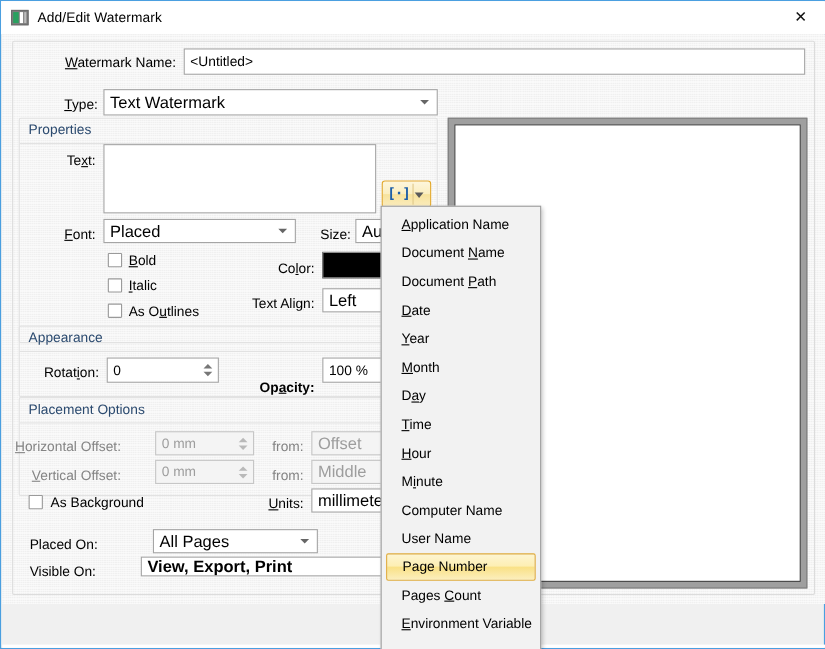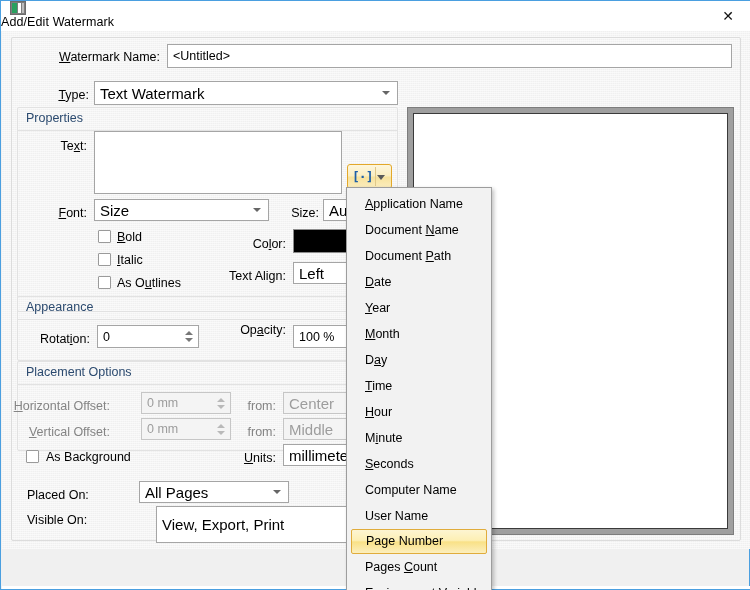--- a/index.html
+++ b/index.html
@@ -15,23 +15,22 @@
     width: 750px; height: 590px;
     background: #f0f0f0;
     border: 1px solid #4a9fe0;
     box-sizing: border-box;
   }
   
   .titlebar {
     position: absolute; left: 0; top: 0;
     width: 750px; height: 30px;
     background: #ffffff;
-    display: flex; 
-    box-sizing: border-box;
-    flex-direction: column;
+    display: flex; align-items: center;
+    box-sizing: border-box;
   }
   .title-icon {
     width: 16px; height: 14px;
     margin-left: 9px; margin-right: 8px;
     background: #7d7d7d;
     border: 1px solid #6b6b6b;
     box-sizing: border-box;
     display: flex;
     padding: 1px;
     gap: 1px;
@@ -314,21 +313,21 @@
     <div class="textarea" style="left:92px; top:100px; width:248px; height:63px;"></div>
 
     <div class="varbtn">
       <span class="glyph">[·]</span>
       <span class="sep"></span>
       <span class="carot"></span>
     </div>
 
     <div class="lbl right" style="left:40px; top:175px; width:45px;"><u>F</u>ont:</div>
     <div class="combo" style="left:92px; top:168px; width:175px; height:22px;">
-      <span>Size</span>
+      <span>Placed</span>
       <span class="arrow"></span>
     </div>
 
     <div class="lbl right" style="left:277px; top:175px; width:40px;">Size:</div>
     <div class="combo" style="left:321px; top:168px; width:75px; height:22px;">
       <span>Au</span>
     </div>
 
     <div class="cb" style="left:96px; top:199px;"></div>
     <div class="lbl" style="left:115px; top:199px;" title="Bold"><u>B</u>old</div>
@@ -354,39 +353,39 @@
 
     <div class="lbl right" style="left:20px; top:301px; width:68px;">Rotat<u>i</u>on:</div>
     <div class="inp" style="left:95px; top:294px; width:102px; height:23px;">
       <span>0</span>
       <span class="spin">
           <i class="up"></i>
           <i class="dn"></i>
         </span>
     </div>
 
-    <div class="lbl right" style="left:188px; top:292px; width:96px;">Op<u>a</u>city:</div>
+    <div class="lbl right" style="left:188px; top:314px; width:96px;font-weight:bold;">Op<u>a</u>city:</div>
     <div class="inp" style="left:291px; top:294px; width:105px; height:23px;">100 %</div>
 
     <div class="group" style="left:15px; top:330px; width:381px; height:90px;">
       <div class="group-title">Placement Options</div>
       <div class="group-rule"></div>
     </div>
 
     <div class="lbl right dim" style="left:10px; top:368px; width:98px;"><u>H</u>orizontal Offset:</div>
     <div class="inp disabled" style="left:113px; top:361px; width:90px; height:22px;">
       <span>0 mm</span>
       <span class="spin dis">
           <i class="up"></i>
           <i class="dn"></i>
         </span>
     </div>
     <div class="lbl right dim" style="left:210px; top:368px; width:64px;">from:</div>
     <div class="combo disabled" style="left:281px; top:361px; width:115px; height:22px; background:#f4f4f4; color:#9d9d9d; border-color:#c6c6c6;">
-      <span>Center</span>
+      <span>Offset</span>
     </div>
 
     <div class="lbl right dim" style="left:25px; top:394px; width:83px;"><u>V</u>ertical Offset:</div>
     <div class="inp disabled" style="left:113px; top:387px; width:90px; height:22px;">
       <span>0 mm</span>
       <span class="spin dis">
           <i class="up"></i>
           <i class="dn"></i>
         </span>
     </div>
@@ -403,40 +402,39 @@
       <span>millimeter</span>
     </div>
 
     <div class="lbl" style="left:25px; top:457px;">Placed On:</div>
     <div class="combo" style="left:137px; top:450px; width:150px; height:22px;">
       <span>All Pages</span>
       <span class="arrow"></span>
     </div>
 
     <div class="lbl" style="left:25px; top:482px;">Visible On:</div>
-    <div class="combo" style="left:154px; top:475px; width:259px; height:37px;">
+    <div class="combo" style="left:126px; top:475px; width:259px; height:18px;font-weight:bold;">
       <span>View, Export, Print</span>
     </div>
 
     <div class="preview-outer">
       <div class="preview-page"></div>
     </div>
 
     <div class="menu" id="variable-menu">
         <div class="menu-item"><span><u>A</u>pplication Name</span></div>
         <div class="menu-item"><span>Document <u>N</u>ame</span></div>
         <div class="menu-item"><span>Document <u>P</u>ath</span></div>
         <div class="menu-item"><span><u>D</u>ate</span></div>
         <div class="menu-item"><span><u>Y</u>ear</span></div>
         <div class="menu-item"><span><u>M</u>onth</span></div>
         <div class="menu-item"><span>D<u>a</u>y</span></div>
         <div class="menu-item"><span><u>T</u>ime</span></div>
         <div class="menu-item"><span><u>H</u>our</span></div>
         <div class="menu-item"><span>M<u>i</u>nute</span></div>
-        <div class="menu-item"><span><u>S</u>econds</span></div>
         <div class="menu-item"><span>Computer Name</span></div>
         <div class="menu-item"><span>User Name</span></div>
         <div class="menu-item sel"><span>Page Number</span></div>
         <div class="menu-item"><span>Pages <u>C</u>ount</span></div>
         <div class="menu-item"><span><u>E</u>nvironment Variable</span></div>
       </div>
 
   </div>
 
   <div class="bottom-strip"></div>

